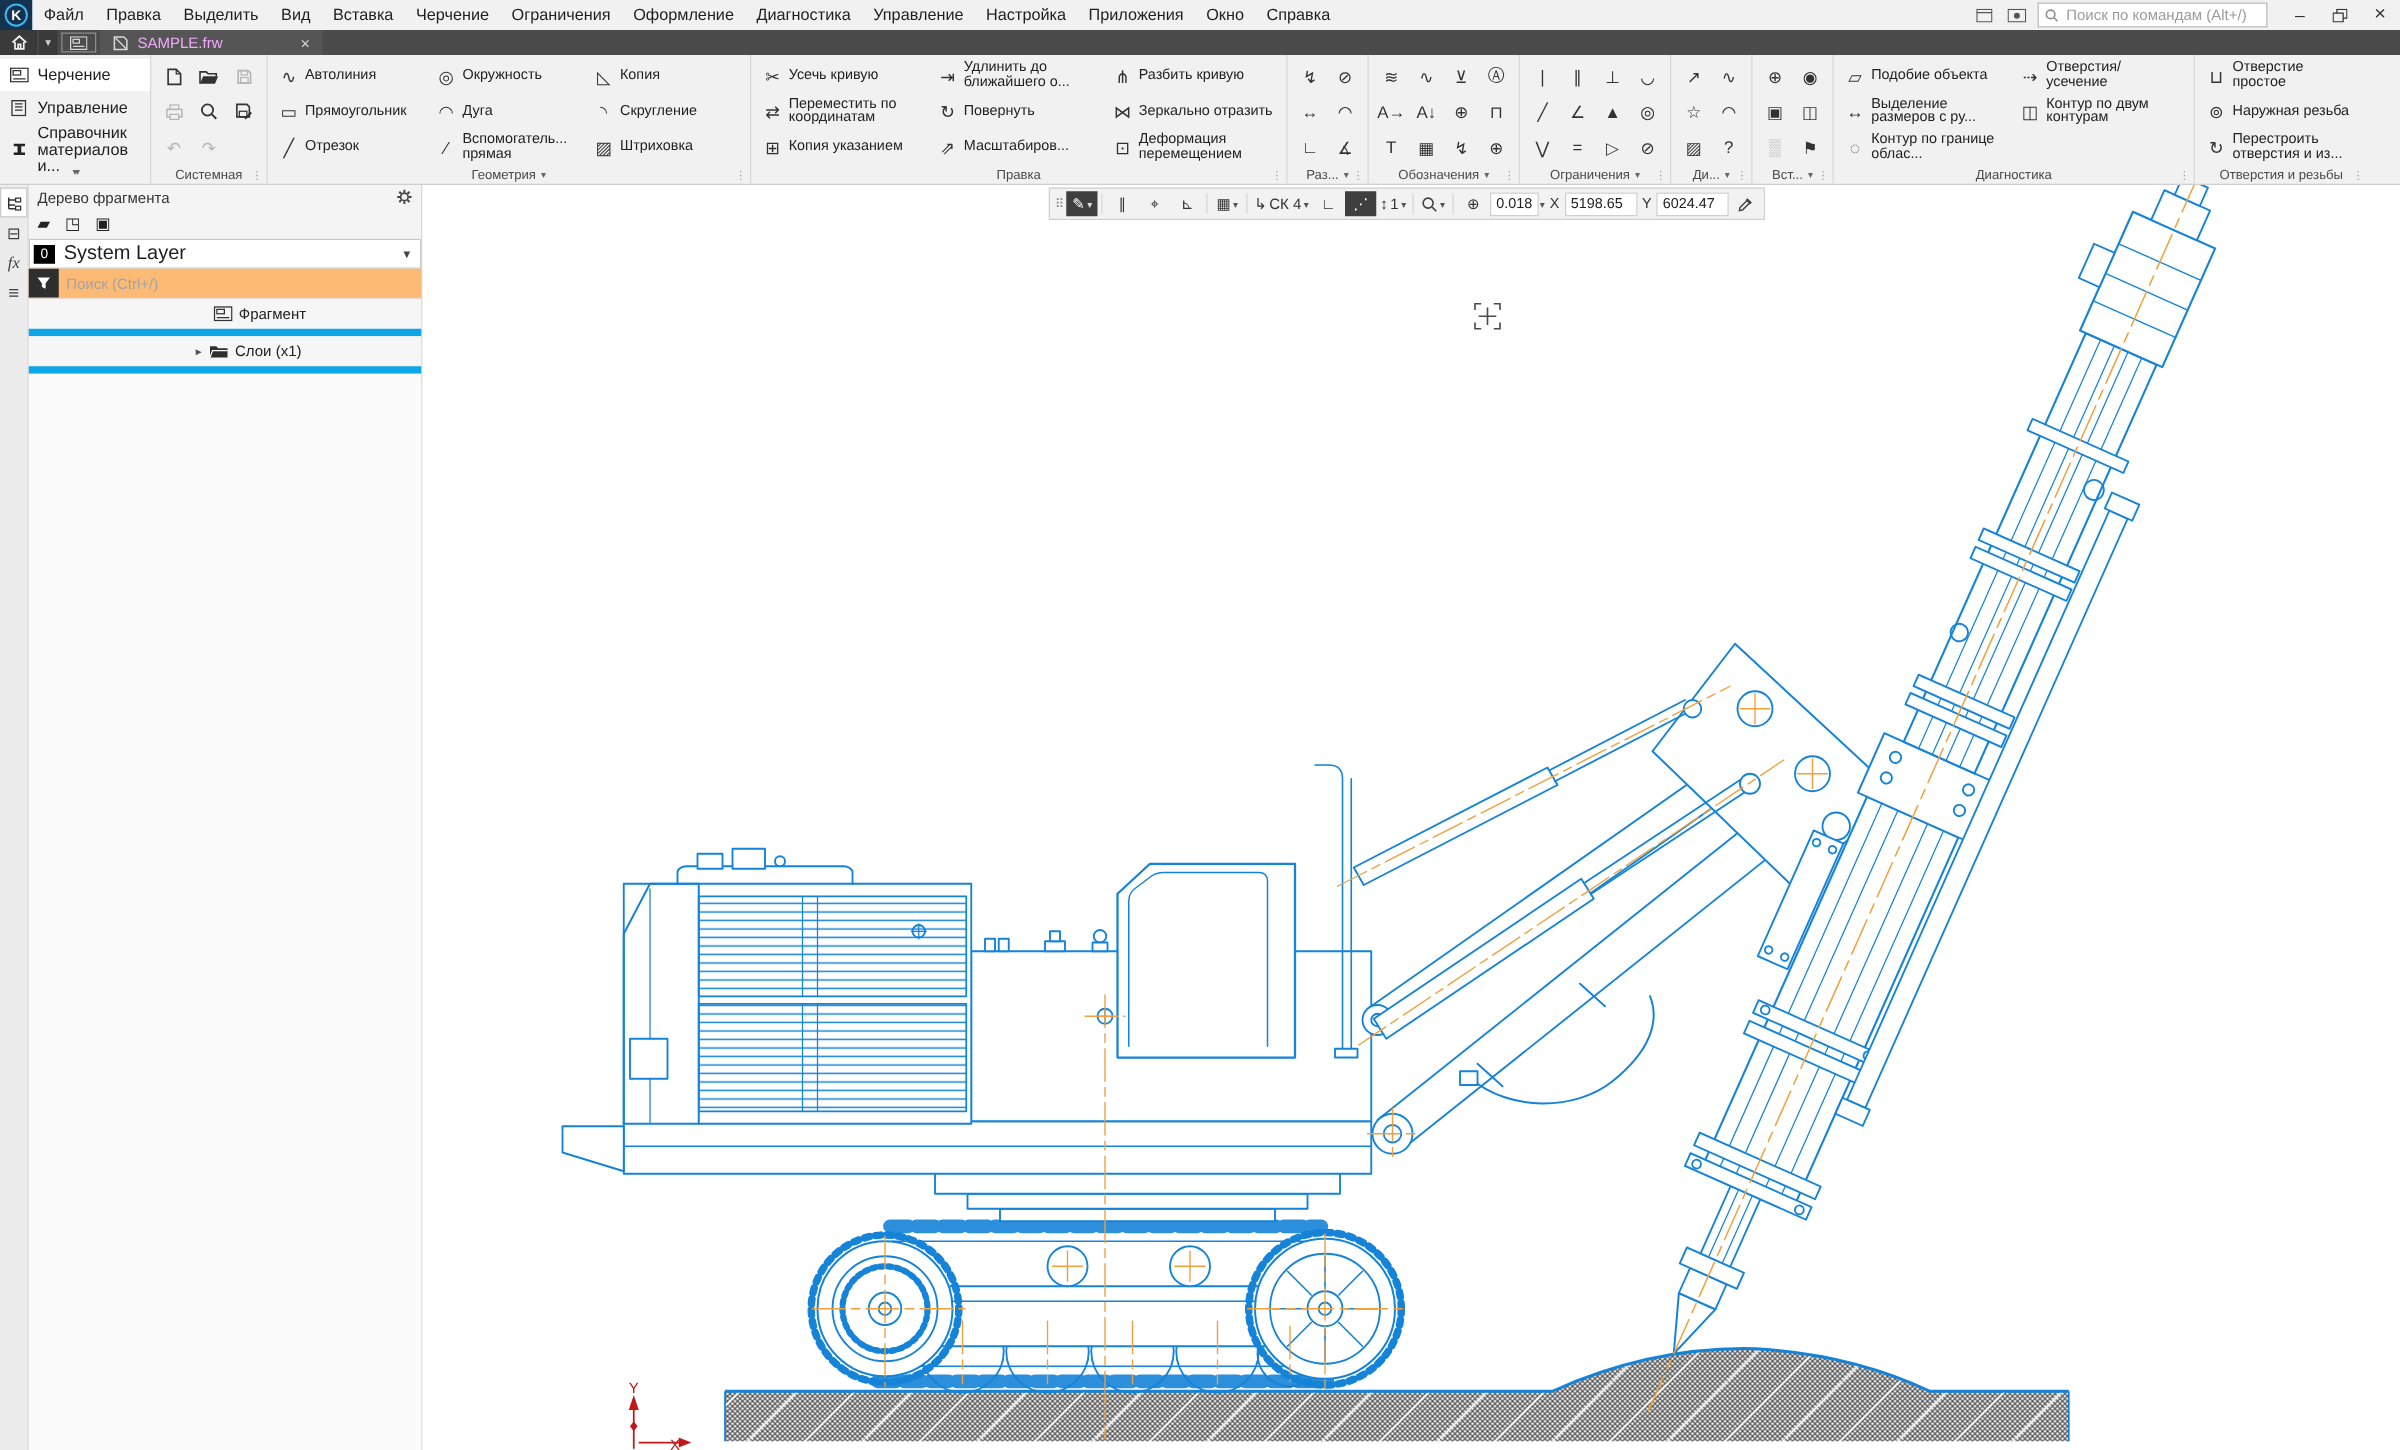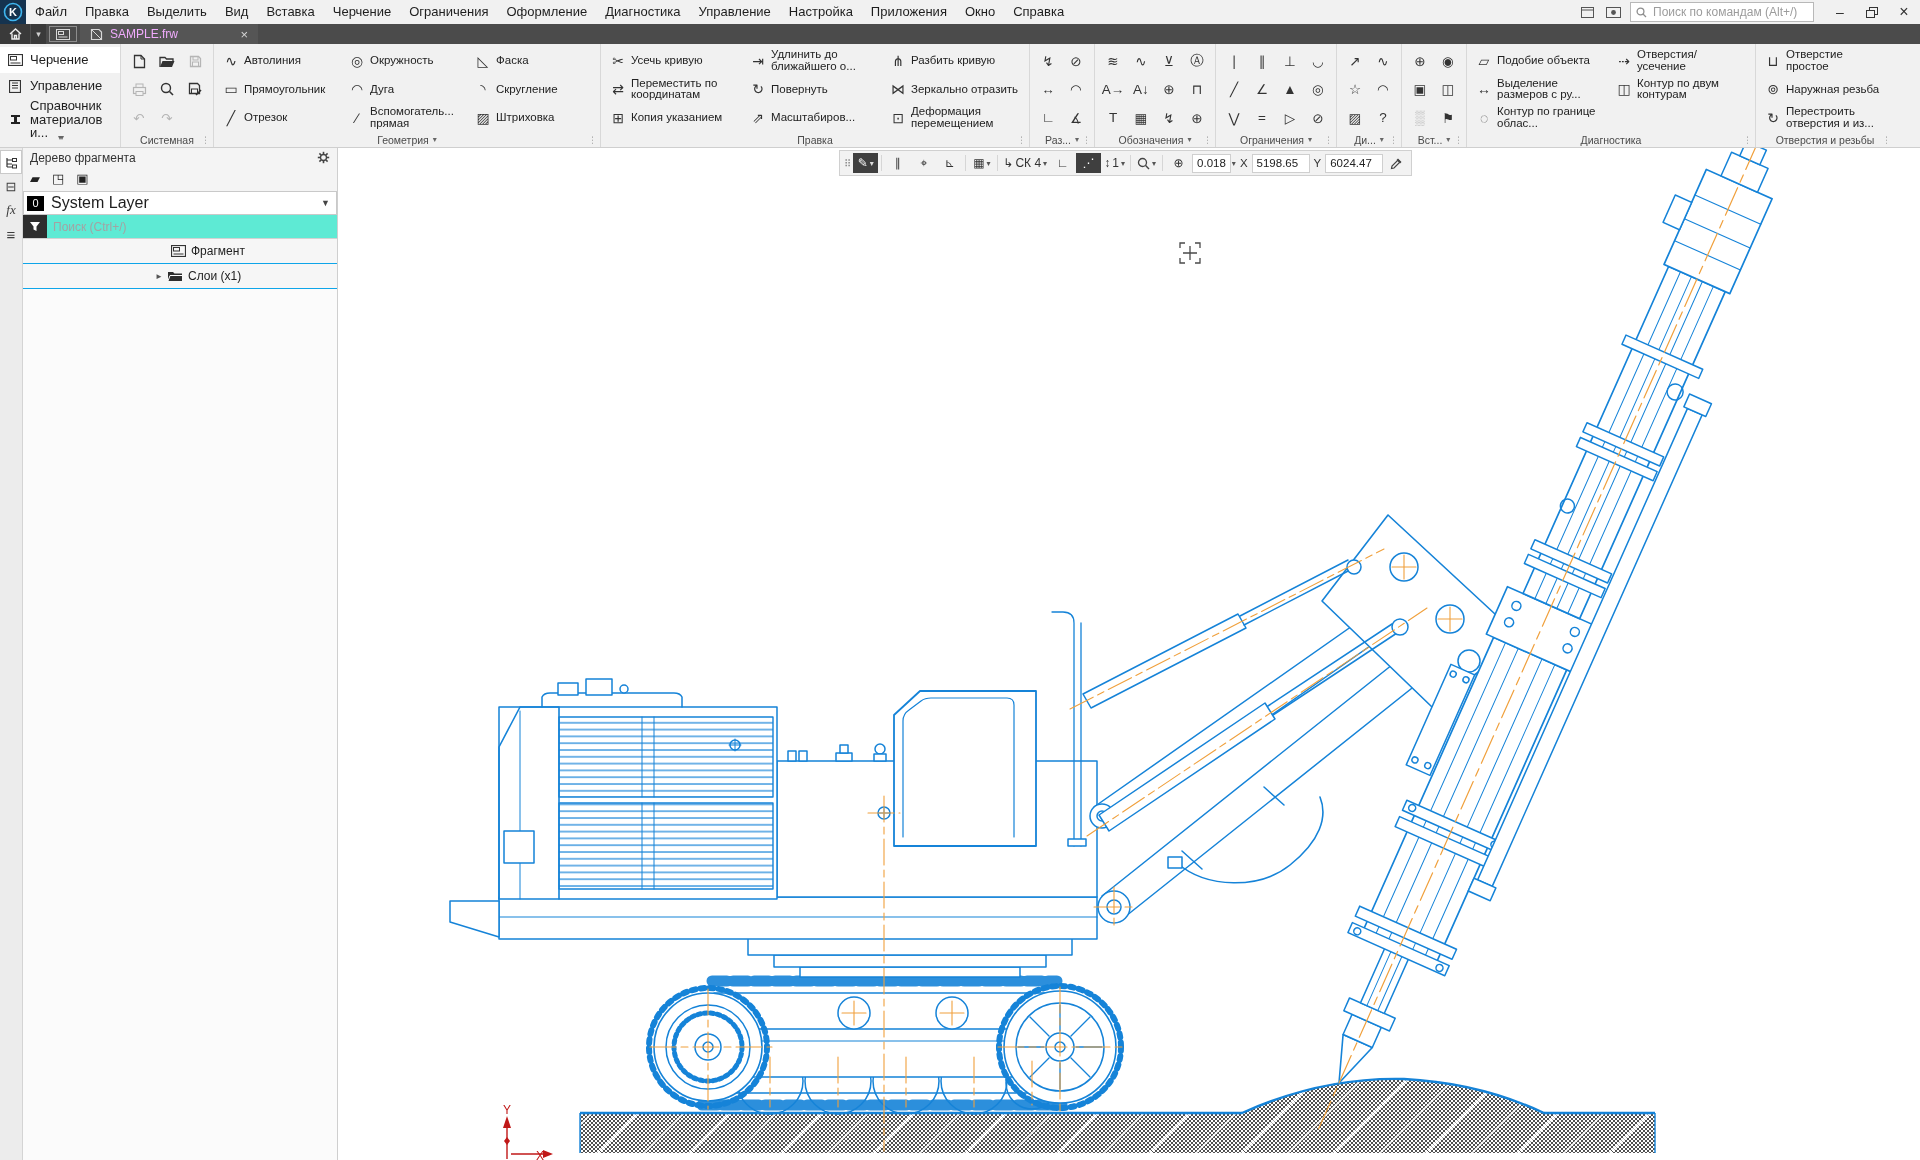--- a/index.html
+++ b/index.html
@@ -50,25 +50,25 @@
   .leftstrip{width:22px;flex:none;background:#ececec;border-right:1px solid #d4d4d4;display:flex;flex-direction:column;align-items:center;padding-top:3px;gap:2px}
   .strip-ic{width:20px;height:22px;display:grid;place-items:center;color:#3d3d3d;font-size:13px}
   .strip-ic.active{background:#fff;outline:1px solid #c9c9c9}
   .treepanel{width:314px;flex:none;background:#f4f4f4;border-right:1px solid #cfcfcf;display:flex;flex-direction:column}
   .tp-header{height:19px;display:flex;align-items:center;justify-content:space-between;padding:0 7px;font-size:12px;color:#333}
   .tp-tools{height:23px;display:flex;align-items:center;gap:12px;padding:0 7px;font-size:13px;color:#222}
   .tp-layer{height:22px;background:#fff;border:1px solid #c9c9c9;display:flex;align-items:center;margin-top:1px}
   .layer-chip{width:17px;height:15px;background:#000;color:#fff;font-size:11px;display:grid;place-items:center;margin:0 7px 0 3px}
   .tp-layer .nm{flex:1;font-size:16px}
   .tp-layer .chev{padding-right:6px;color:#444;font-size:9px}
-  .tp-search{height:23px;display:flex;align-items:center;background:#5eead4;border-bottom:1px solid #d2d2d2}
+  .tp-search{height:23px;display:flex;align-items:center;background:#fdba74;border-bottom:1px solid #d2d2d2}
   .funnel{width:24px;height:100%;background:#2e2e2e;display:grid;place-items:center;flex:none}
   .tp-search input{border:0;outline:0;flex:1;font:12px "Liberation Sans",sans-serif;color:#444;background:transparent;min-width:0;padding-left:6px}
   .tp-search input::placeholder{color:#a3a3a3}
-  .tree-row{height:24px;display:flex;align-items:center;background:#f6f6f6;border-bottom:1px solid #0ea5e9;font-size:12px;color:#222}
+  .tree-row{height:24px;display:flex;align-items:center;background:#f6f6f6;border-bottom:6px solid #0ea5e9;font-size:12px;color:#222}
   .tree-row .exp{width:10px;font-size:8px;color:#555}
   .tp-rest{flex:1;background:#fbfbfb}
   
   .canvas{flex:1;position:relative;background:#fff;overflow:hidden}
   .cv-toolbar{position:absolute;left:501px;top:2px;height:24px;background:#f2f2f2;border:1px solid #d0d0d0;display:flex;align-items:center;padding:0 2px;gap:1px;z-index:5}
   .cvt-btn{height:20px;min-width:21px;display:flex;align-items:center;justify-content:center;gap:2px;color:#333;font-size:12px;padding:0 2px}
   .cvt-btn.dark{background:#3f3f3f;color:#fff}
   .cvt-sep{width:1px;height:16px;background:#d6d6d6;margin:0 2px}
   .cvt-chev{font-size:8px;color:#555}
   .cvt-btn.dark .cvt-chev{color:#ddd}
@@ -263,21 +263,21 @@
       <span class="rbtn">
           <span class="ic">◠</span>
           <span class="lb">Дуга</span>
         </span>
       <span class="rbtn">
           <span class="ic">∕</span>
           <span class="lb">Вспомогатель... прямая</span>
         </span>
       <span class="rbtn">
           <span class="ic">◺</span>
-          <span class="lb">Фаска</span>
+          <span class="lb">Копия</span>
         </span>
       <span class="rbtn">
           <span class="ic">◝</span>
           <span class="lb">Скругление</span>
         </span>
       <span class="rbtn">
           <span class="ic">▨</span>
           <span class="lb">Штриховка</span>
         </span>
     </div>

